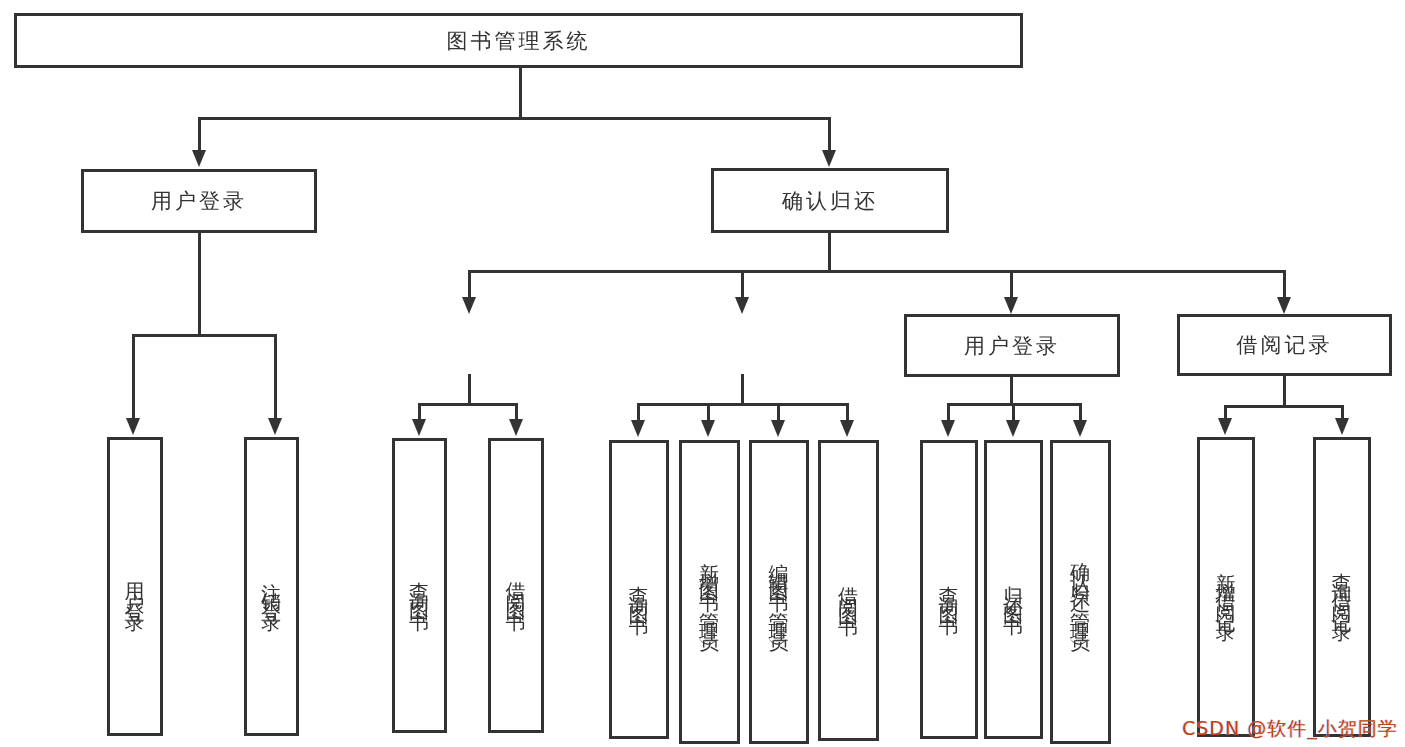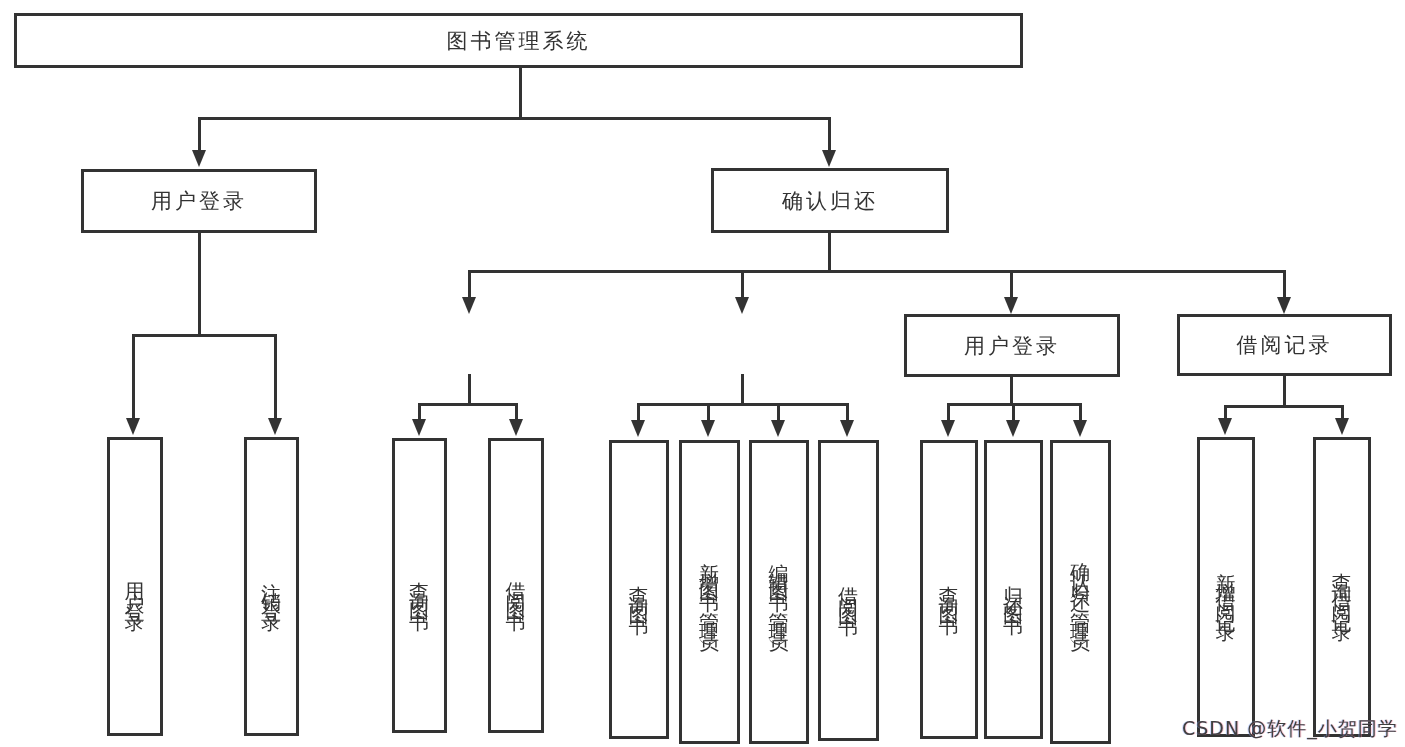--- a/index.html
+++ b/index.html
@@ -21,21 +21,21 @@
   
   .ln{position:absolute;background:#333333;z-index:1;}
   
   .ar{
     position:absolute;width:0;height:0;z-index:1;
     border-left:7px solid transparent;border-right:7px solid transparent;
     border-top:17px solid #333333;
   }
   .watermark{
     position:absolute;left:1182px;top:716px;z-index:5;
-    font-size:19px;letter-spacing:1px;color:#404040;
+    font-size:19px;letter-spacing:1px;color:#c2410c;
     text-shadow:1px 0 0 rgba(255,140,170,0.45),-1px 0 0 rgba(140,170,255,0.45);
     white-space:nowrap;
   }
 </style>
 </head>
 <body>
 
 <div class="stage">
 
   <div class="ln" style="left:519px;top:66px;width:3px;height:52px;"></div>

